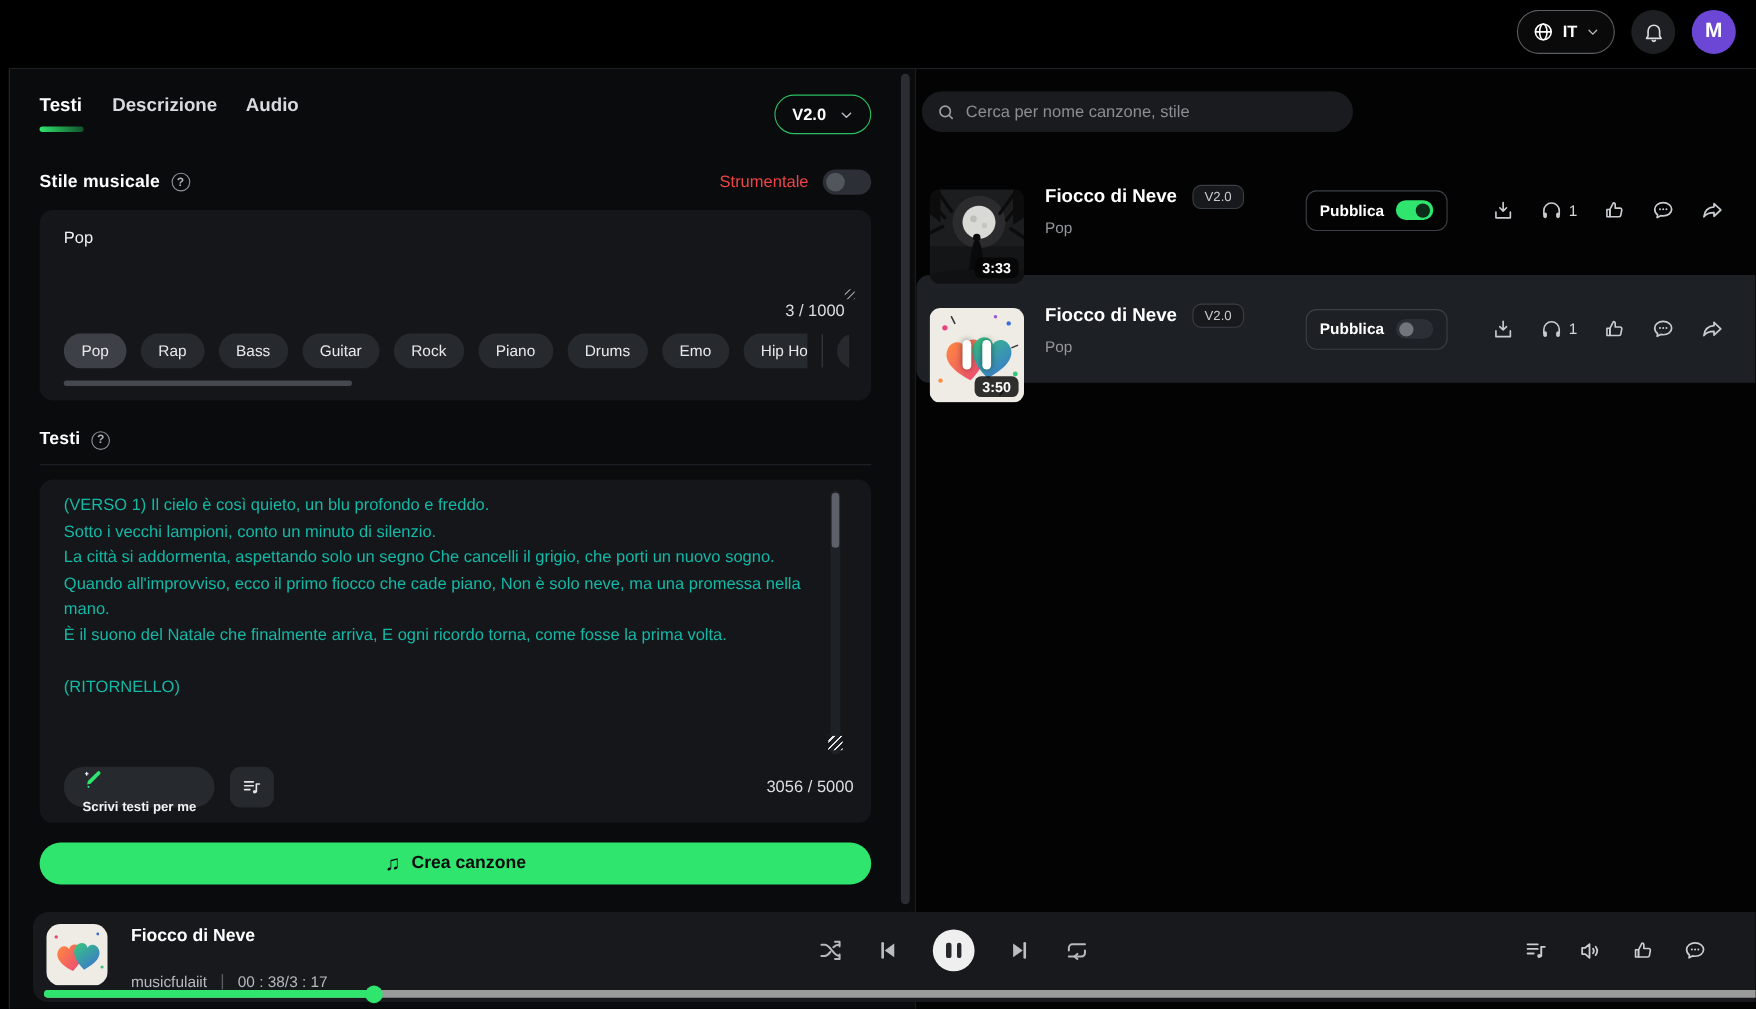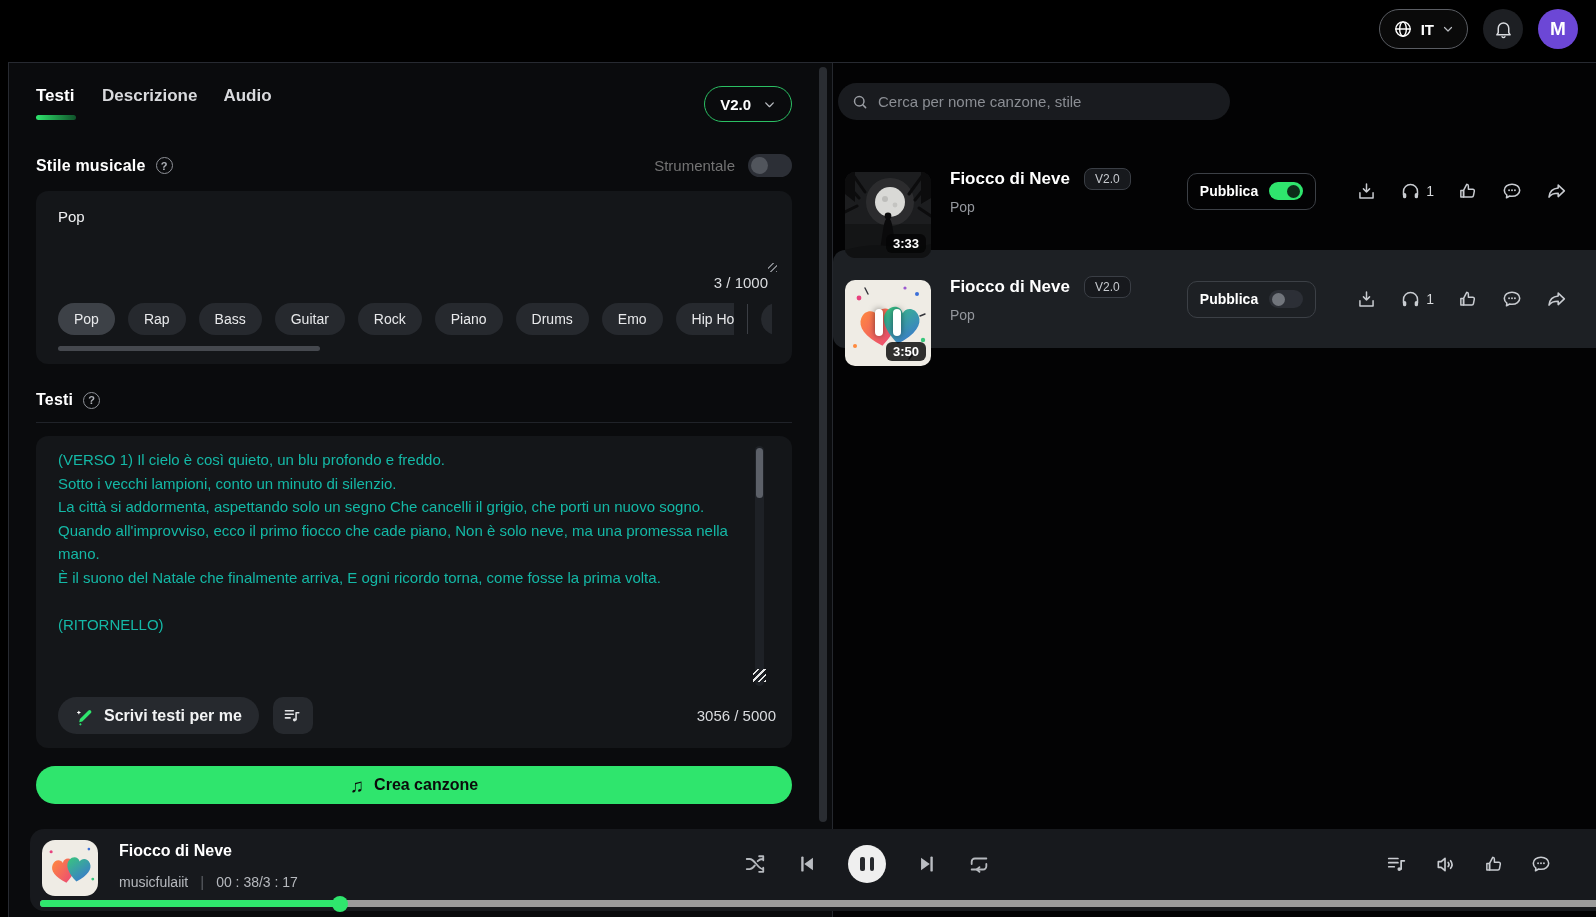--- a/index.html
+++ b/index.html
@@ -24,21 +24,21 @@
   .tabs-row { display:flex; align-items:flex-start; gap:26px; }
   .tab { font-size:17px; font-weight:700; color:#d9dadd; cursor:pointer; }
   .tab.active { color:#fff; }
   .tab-underline { height:5px; width:40px; border-radius:3px; background:linear-gradient(90deg,#2fe56d,#10522a); margin-top:9px; }
   .version-pill { margin-left:auto; border:1.5px solid #2bbf63; border-radius:19px; height:36px; padding:0 15px; display:flex; gap:12px; align-items:center; font-weight:700; font-size:15px; cursor:pointer; }
 
   
   .section-row { display:flex; align-items:center; margin-top:32px; }
   .section-title { font-size:16px; font-weight:700; letter-spacing:.2px; }
   .q-icon { width:17px; height:17px; border:1.5px solid #8f9298; border-radius:50%; color:#aeb1b7; font-size:11px; font-weight:700; display:flex; align-items:center; justify-content:center; margin-left:10px; }
-  .instr-group { margin-left:auto; display:flex; gap:13px; align-items:center; font-size:15px; color:#737373; }
+  .instr-group { margin-left:auto; display:flex; gap:13px; align-items:center; font-size:15px; color:#ef4444; }
   .toggle { width:44px; height:23px; border-radius:12px; background:#2c2f36; position:relative; cursor:pointer; flex-shrink:0; }
   .toggle .knob { position:absolute; width:17px; height:17px; border-radius:50%; top:3px; left:3px; background:#51555c; }
   .toggle.on { background:#2fe56d; }
   .toggle.on .knob { left:auto; right:3px; background:#101316; }
   .toggle.sm { width:34px; height:18px; }
   .toggle.sm .knob { width:13px; height:13px; top:2.5px; left:3px; background:#71757c; }
   .toggle.sm.on .knob { left:auto; right:3px; background:#0d2c19; }
 
   .style-box { margin-top:14px; background:#141619; border-radius:12px; padding:17px 20px 0 22px; height:173px; position:relative; }
   .style-value { font-size:15px; color:#f0f1f3; height:66px; }
@@ -54,21 +54,21 @@
 
   
   .lyrics-head { display:flex; align-items:center; margin-top:27px; }
   .lyrics-divider { margin-top:13px; height:1px; background:#202329; }
   .lyrics-box { margin-top:13px; background:#141619; border-radius:12px; padding:12px 16px 12px 22px; position:relative; height:312px; }
   .lyrics-text { font-size:15px; line-height:23.6px; color:#14b8a6; white-space:pre-wrap; height:236px; overflow:hidden; padding-right:40px; }
   .lyr-track { position:absolute; right:28px; top:10px; height:240px; width:9px; background:#1e2126; border-radius:5px; }
   .lyr-thumb { position:absolute; top:2px; left:1px; width:7px; height:50px; background:#5c6068; border-radius:4px; }
   .resize-grip { position:absolute; right:26px; top:233px; width:13px; height:13px; background:repeating-linear-gradient(135deg, transparent 0 3px, #e6e6e6 3px 4.6px); }
   .lyrics-footer { display:flex; align-items:center; margin-top:13px; gap:14px; }
-  .write-btn { display:flex; align-items:center; gap:9px; background:#26292e; border-radius:19px; height:37px; padding:0 17px; font-size:16px; font-weight:700; color:#f2f3f4; cursor:pointer; }
+  .write-btn { display:flex; align-items:flex-start; gap:9px; background:#26292e; border-radius:19px; height:37px; padding:0 17px; font-size:12px; font-weight:700; color:#f2f3f4; cursor:pointer;flex-direction:column; }
   .queue-btn { background:#26292e; border-radius:10px; width:40px; height:37px; display:flex; align-items:center; justify-content:center; cursor:pointer; }
   .lyrics-counter { margin-left:auto; font-size:15px; color:#dadcdf; }
 
   .create-btn { margin-top:18px; width:100%; height:38px; border:none; border-radius:19px; background:#2fe56d; color:#0b0b0b; font-weight:800; font-size:16px; display:flex; align-items:center; justify-content:center; gap:10px; cursor:pointer; font-family:"Liberation Sans",sans-serif; }
 
   
   .search-pill { margin:20px 0 0 5px; width:392px; height:37px; background:#191b1f; border-radius:19px; display:flex; align-items:center; padding:0 13px; gap:9px; }
   .search-input { background:transparent; border:none; outline:none; color:#dfe1e4; font-size:15px; width:100%; font-family:"Liberation Sans",sans-serif; }
   .search-input::placeholder { color:#8b8e94; }
 
@@ -87,21 +87,21 @@
   .song-actions { margin-left:auto; display:flex; align-items:center; gap:23px; }
   .publish-pill { display:flex; align-items:center; gap:11px; border:1px solid #3c4046; border-radius:10px; height:37px; padding:0 12px; font-size:14px; font-weight:700; margin-right:17px; cursor:pointer; }
   .listen-group { display:flex; align-items:center; gap:5px; font-size:14px; color:#d6d8db; }
   .act-icon { cursor:pointer; display:flex; align-items:center; }
 
   
   .player { position:absolute; left:30px; right:0; bottom:6px; height:82px; background:#17191d; border-radius:14px 0 0 14px; }
   .p-thumb { position:absolute; left:12px; top:11px; width:56px; height:56px; border-radius:13px; overflow:hidden; }
   .p-info { position:absolute; left:89px; top:13px; }
   .p-title { font-size:16px; font-weight:800; }
-  .p-sub { margin-top:13px; display:flex; gap:12px; align-items:flex-end; font-size:14px; color:#b6b9be; }
+  .p-sub { margin-top:23px; display:flex; gap:12px; align-items:flex-end; font-size:14px; color:#b6b9be; }
   .p-sep { color:#5a5d63; font-size:15px; }
   .p-controls { position:absolute; left:714px; top:0; height:70px; display:flex; align-items:center; gap:30px; }
   .play-circle { width:38px; height:38px; border-radius:50%; background:#efefef; display:flex; align-items:center; justify-content:center; gap:5px; cursor:pointer; }
   .play-circle .pbar { width:4.5px; height:14px; background:#26282c; border-radius:2px; }
   .p-right { position:absolute; right:44px; top:0; height:70px; display:flex; align-items:center; gap:26px; }
   .p-progress { position:absolute; left:10px; right:0; bottom:4px; height:7px; background:#9b9b9b; border-radius:4px 0 0 4px; cursor:pointer; }
   .p-fill { height:100%; background:#2fe56d; border-radius:4px 0 0 4px; position:relative; }
   .p-knob { position:absolute; right:-8px; top:-4.5px; width:16px; height:16px; border-radius:50%; background:#2fe56d; }
 
   .stroke-ic { stroke:#c9ccd1; fill:none; stroke-width:1.7; stroke-linecap:round; stroke-linejoin:round; }

